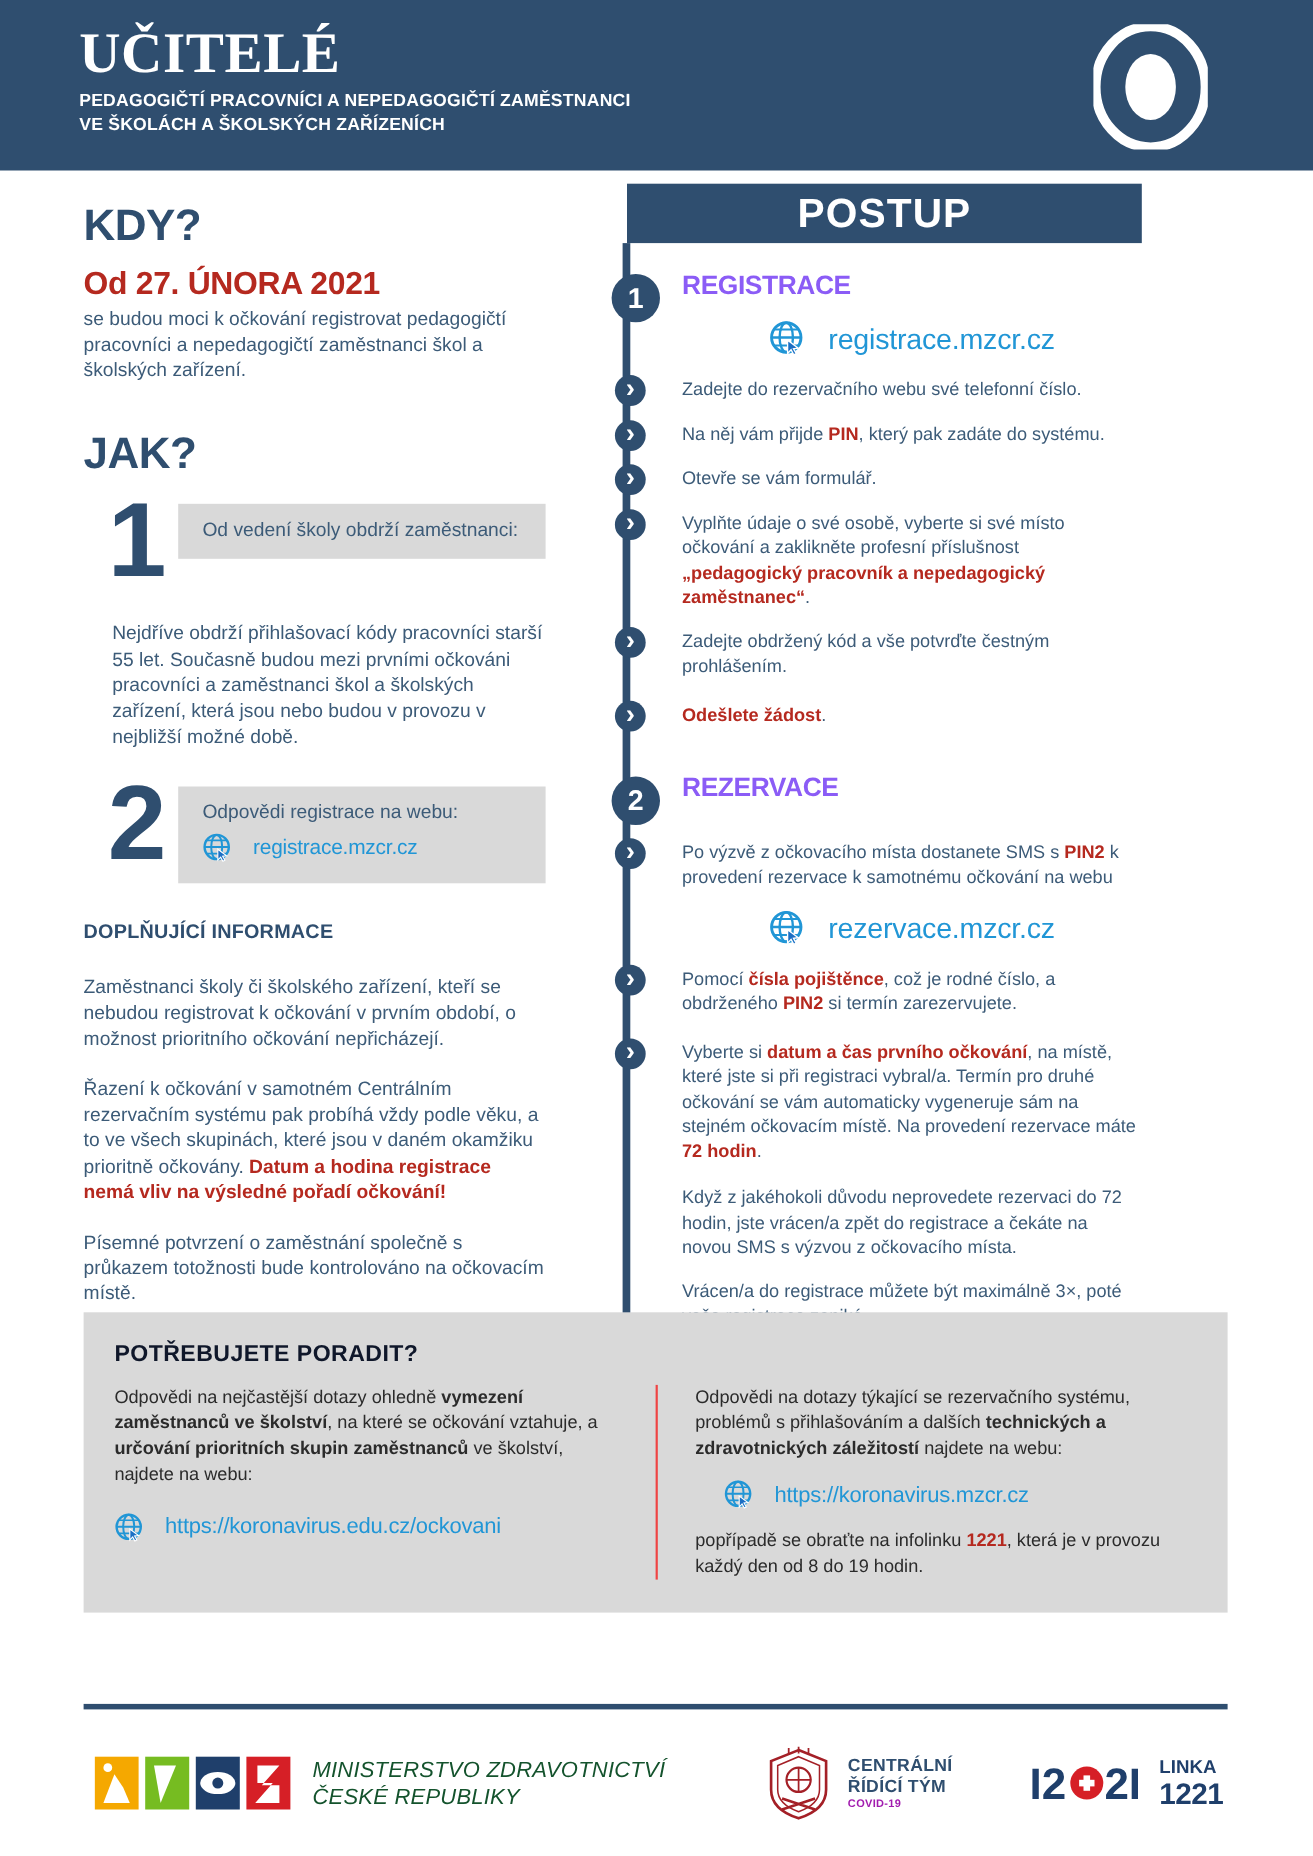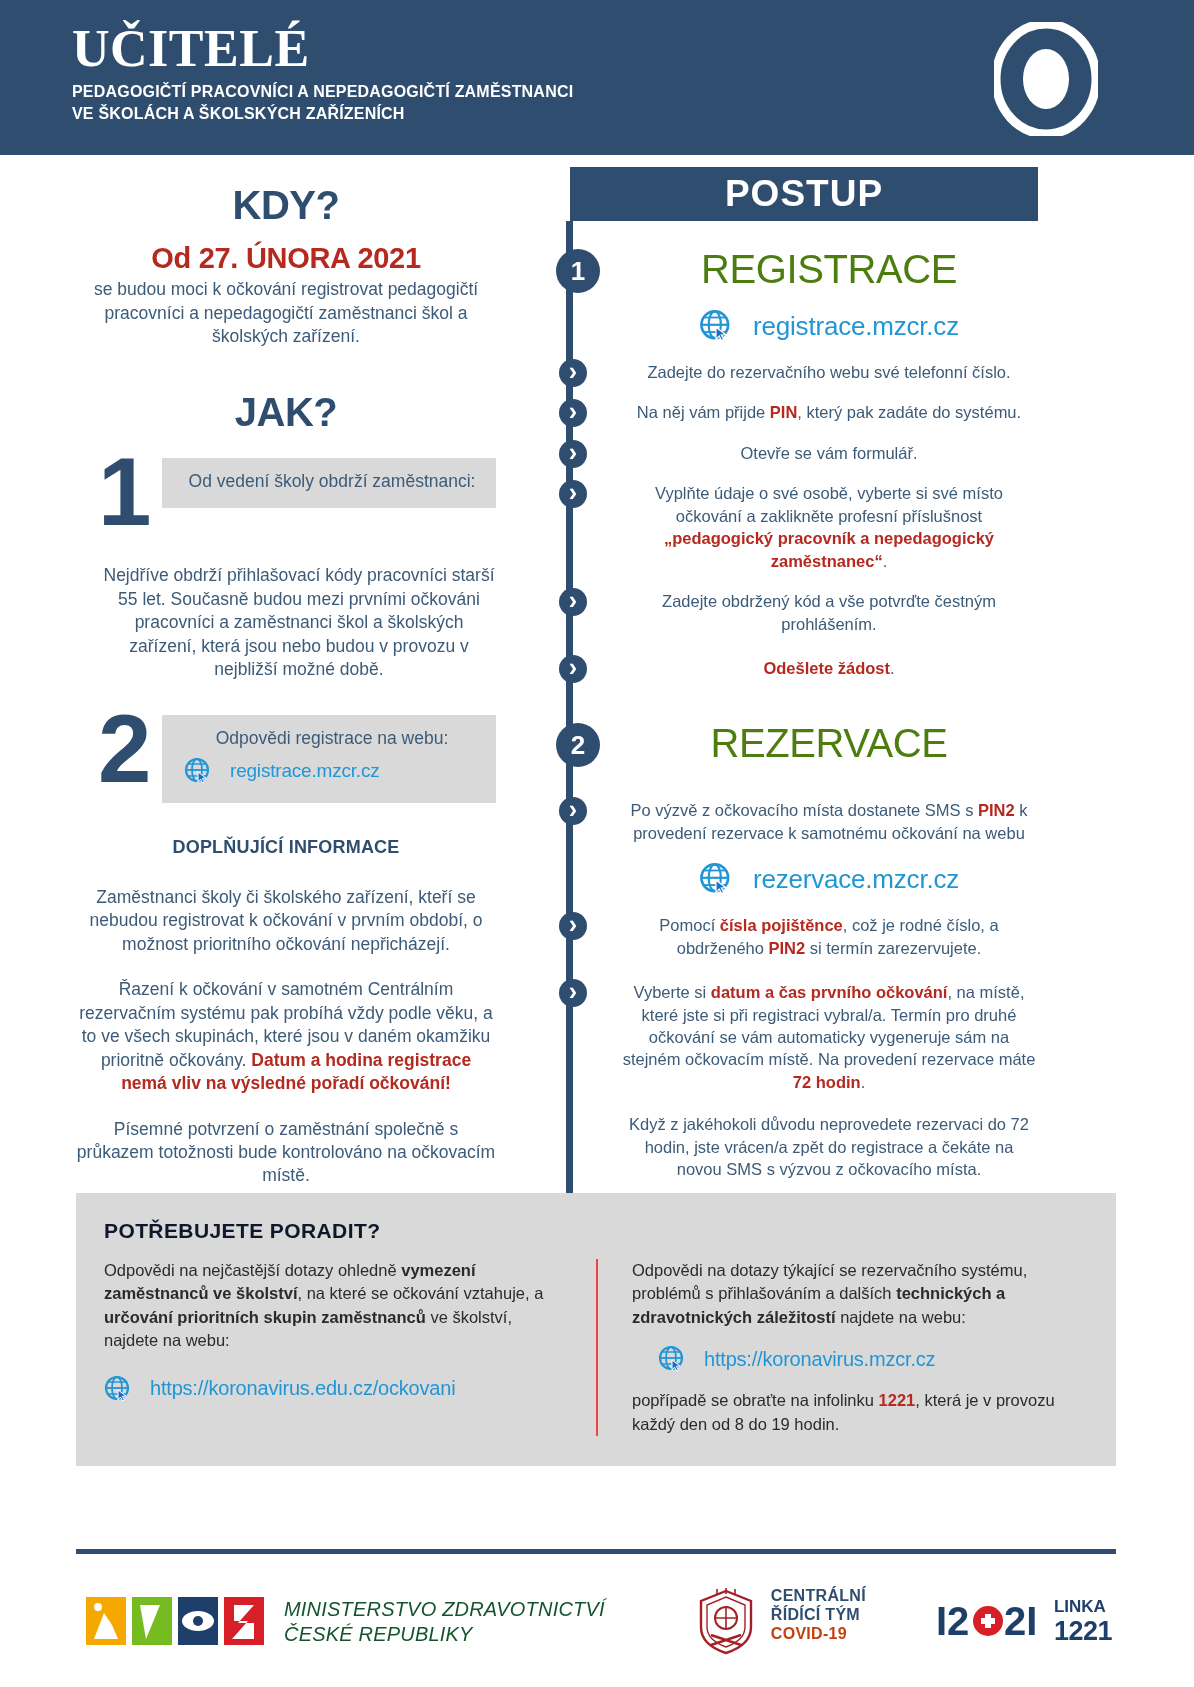--- a/index.html
+++ b/index.html
@@ -50,21 +50,20 @@
     top: 22px;
     width: 104px;
     height: 114px;
   }
 
   
   .content {
     position: relative;
     padding: 0;
     height: 1050px;
-    text-align: center;
   }
 
   .col-left {
     position: absolute;
     left: 76px;
     top: 30px;
     width: 420px;
   }
 
   .col-right {
@@ -199,23 +198,23 @@
     height: 1068px;
   }
 
   .tl-wrap { position: relative; padding-left: 0; }
 
   .phase {
     position: relative;
     margin-left: 60px;
   }
   .phase-title {
-    font-size: 40px;
-    font-weight: 400;
-    color: #4d7c0f;
+    font-size: 24px;
+    font-weight: 700;
+    color: #8b5cf6;
     letter-spacing: -0.4px;
     line-height: 1.1;
   }
   .circle-num {
     position: absolute;
     left: -64px;
     top: 2px;
     width: 44px; height: 44px;
     border-radius: 50%;
     background: #2f4e6f;
@@ -340,32 +339,32 @@
   .mz-mark { display: flex; gap: 5px; }
   .mz-text {
     font-size: 20px;
     color: #14532d;
     line-height: 1.25;
     letter-spacing: 0.2px;
     font-style: italic;
   }
   .logo-crt {
     display: flex;
-    align-items: flex-start;
+    align-items: center;
     gap: 12px;
     margin-left: 88px;
   }
   .crt-text {
     font-size: 16px;
     font-weight: 700;
     color: #2f4e6f;
     line-height: 1.18;
     letter-spacing: 0.3px;
   }
-  .crt-text .covid { color: #c2410c; font-size: 16px; }
+  .crt-text .covid { color: #a21caf; font-size: 10px; }
   .logo-1221 {
     display: flex;
     align-items: center;
     gap: 14px;
     margin-left: 70px;
   }
   .linka-text {
     font-size: 17px;
     font-weight: 700;
     color: #1f3f6b;

